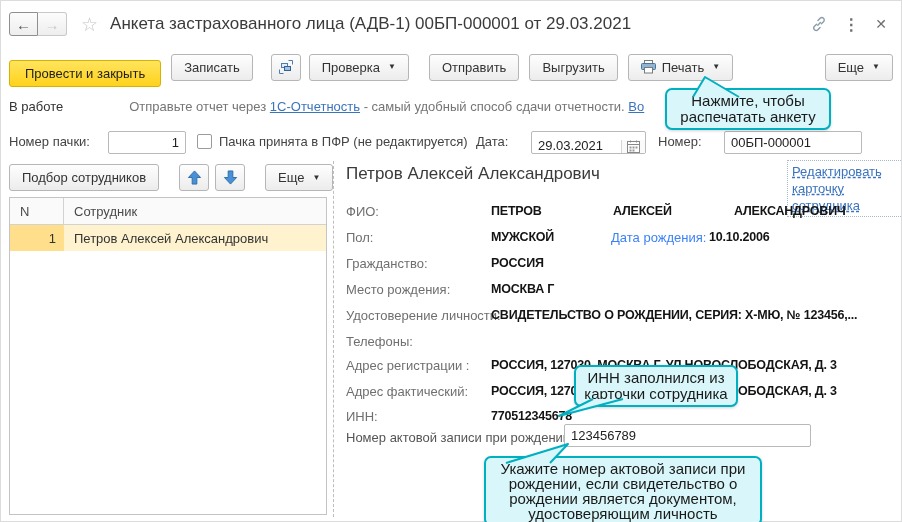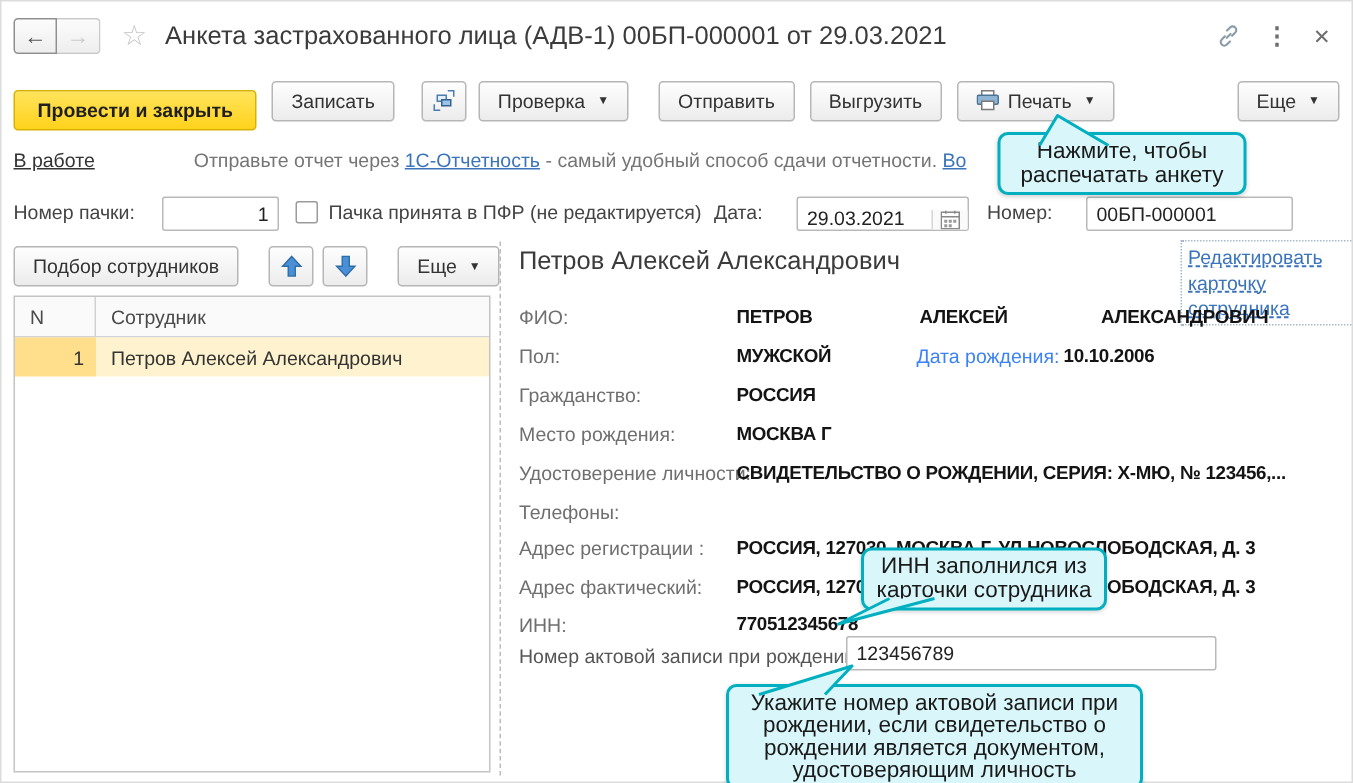--- a/index.html
+++ b/index.html
@@ -15,29 +15,29 @@
   .star{margin-left:14px;font-size:19px;color:#C4C4C4;cursor:pointer;line-height:1;}
   .title{margin-left:12px;font-size:17px;font-weight:400;color:#3B3B3B;white-space:nowrap;}
   .title-icons{margin-left:auto;display:flex;align-items:center;gap:16px;padding-right:14px;color:#787878;}
   .ticon{cursor:pointer;display:flex;align-items:center;}
   .dots{font-size:16px;font-weight:700;color:#6E6E6E;}
   .closex{font-size:14px;color:#6E6E6E;}
 
   
   .toolbar{position:absolute;top:50px;left:0;right:0;height:32px;display:flex;align-items:center;padding:0 8px;box-sizing:border-box;}
   .btn{height:27px;padding:0 12px;border:1px solid #B6B6B6;border-radius:3px;background:linear-gradient(#FEFEFE,#ECECEC);font-size:13px;color:#333;display:inline-flex;align-items:center;gap:6px;cursor:pointer;white-space:nowrap;box-sizing:border-box;font-family:"Liberation Sans",sans-serif;}
-  .btn.primary{background:linear-gradient(#FFE45C,#FFD21C);border-color:#D8B200;font-weight:700;color:#1F1F1F;padding:0 15px;margin-top:13px;}
+  .btn.primary{background:linear-gradient(#FFE45C,#FFD21C);border-color:#D8B200;font-weight:400;color:#1F1F1F;padding:0 15px;margin-top:13px;}
   .btn.iconbtn{width:30px;padding:0;justify-content:center;}
   .dd{font-size:8px;color:#333;margin-left:2px;line-height:1;}
   .m10{margin-left:10px;} .m18{margin-left:18px;} .m8{margin-left:8px;} .m20{margin-left:20px;}
   .mauto{margin-left:auto;}
 
   
   .statusrow{position:absolute;top:93px;left:8px;right:8px;height:24px;display:flex;align-items:center;}
-  .status-link{color:#333;text-decoration:underline;cursor:pointer;}
+  .status-link{color:#333;cursor:pointer;}
   .status-msg{margin-left:66px;color:#757575;white-space:nowrap;}
   .blue{color:#3B74BC;text-decoration:underline;cursor:pointer;}
 
   
   .fieldsrow{position:absolute;top:128px;left:0;right:0;height:28px;}
   .flabel{position:absolute;top:5px;color:#444;white-space:nowrap;}
   .tinput{position:absolute;box-sizing:border-box;border:1px solid #B9B9B9;border-radius:2px;font:13px "Liberation Sans",sans-serif;color:#222;padding:0 6px;height:23px;outline:none;background:#fff;}
   .cb{position:absolute;left:196px;top:5px;width:15px;height:15px;border:1px solid #9B9B9B;border-radius:2px;background:#fff;cursor:pointer;box-sizing:border-box;}
   .datewrap{position:absolute;left:530px;top:2px;width:115px;height:23px;border:1px solid #B9B9B9;border-radius:2px;background:#fff;display:flex;align-items:flex-end;box-sizing:border-box;}
   .datewrap input{flex:1;border:none;outline:none;font:13px "Liberation Sans",sans-serif;color:#222;padding:0 6px;min-width:0;background:transparent;}

